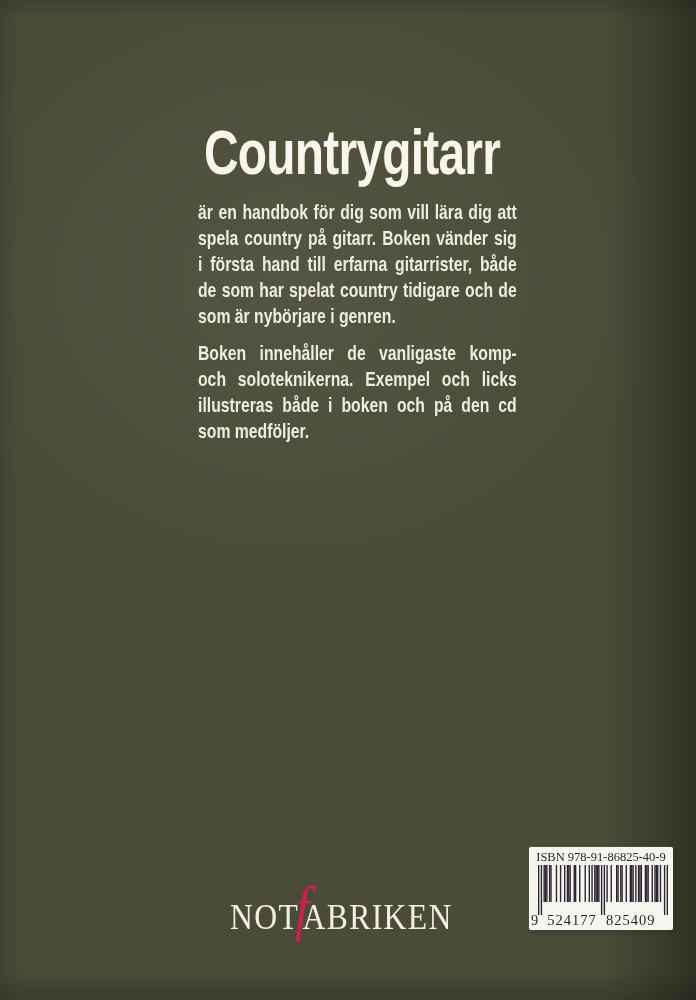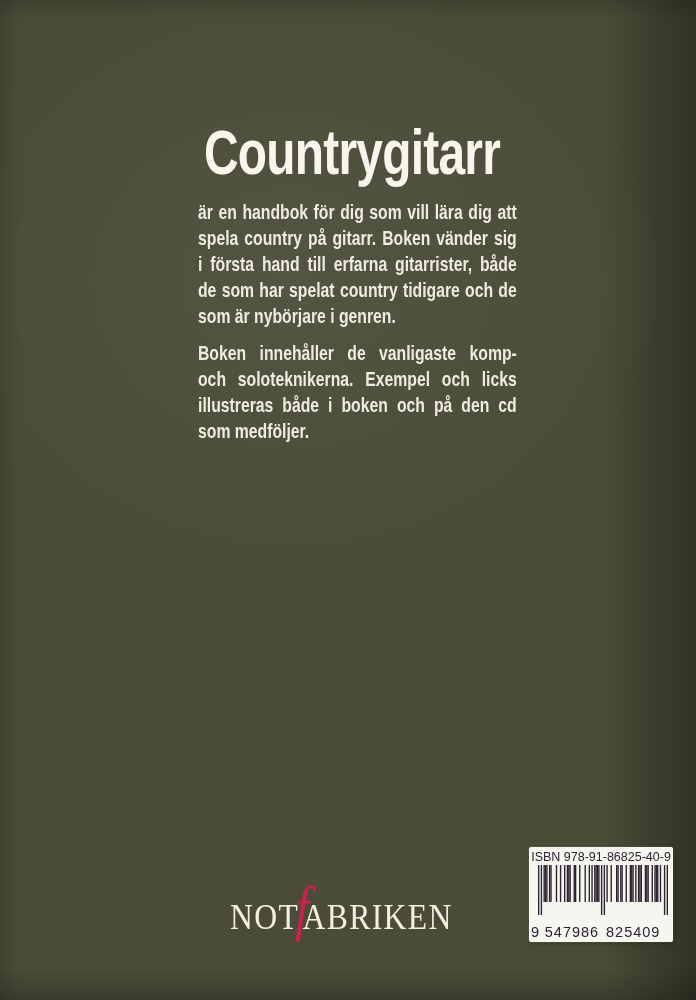--- a/index.html
+++ b/index.html
@@ -35,23 +35,24 @@
     font-family:"Liberation Serif",serif;
     color:var(--logo-color,#f3efe2);
   }
   .logo .caps{font-size:36px;letter-spacing:1.5px;line-height:1;}
   .logo .accent-f{
     font-size:61px;font-style:italic;line-height:1;
     color:var(--accent,#c4234f);
     margin:0 -8px 0 -5px;position:relative;z-index:2;
   }
   .barcode-box{
-    position:absolute;left:529px;top:847px;width:144px;height:95px;
+    position:absolute;left:529px;top:847px;width:144px;height:83px;
     background:var(--barcode-bg,#f6f5ef);border-radius:2px;
     box-shadow:0 0 0 1px rgba(255,255,255,0.06), 1px 2px 4px rgba(0,0,0,0.25);
+    font-family:Liberation Serif, serif;
   }
   .isbn{
     position:absolute;top:3px;left:0;width:100%;
     text-align:center;font-size:12.5px;letter-spacing:0;
     color:var(--barcode-ink,#1c1c24);white-space:nowrap;
   }
   .bars-svg{position:absolute;left:9px;top:18px;}
   .bars-svg rect{fill:var(--barcode-ink,#332a36);}
   .bar-digits{
     position:absolute;bottom:2px;left:0;width:100%;height:16px;
@@ -139,18 +140,18 @@
         <rect x="83" y="0" width="1" height="37"></rect>
         <rect x="85" y="0" width="1" height="37"></rect>
         <rect x="86" y="0" width="1" height="37"></rect>
         <rect x="87" y="0" width="1" height="37"></rect>
         <rect x="89" y="0" width="1" height="37"></rect>
         <rect x="92" y="0" width="1" height="50"></rect>
         <rect x="94" y="0" width="1" height="50"></rect>
       </svg>
     <div class="bar-digits">
       <span class="digit-lead">9</span>
-      <span class="digit-g1">547986</span>
+      <span class="digit-g1">524177</span>
       <span class="digit-g2">825409</span>
     </div>
   </div>
 
 </div>
 
 </body></html>

